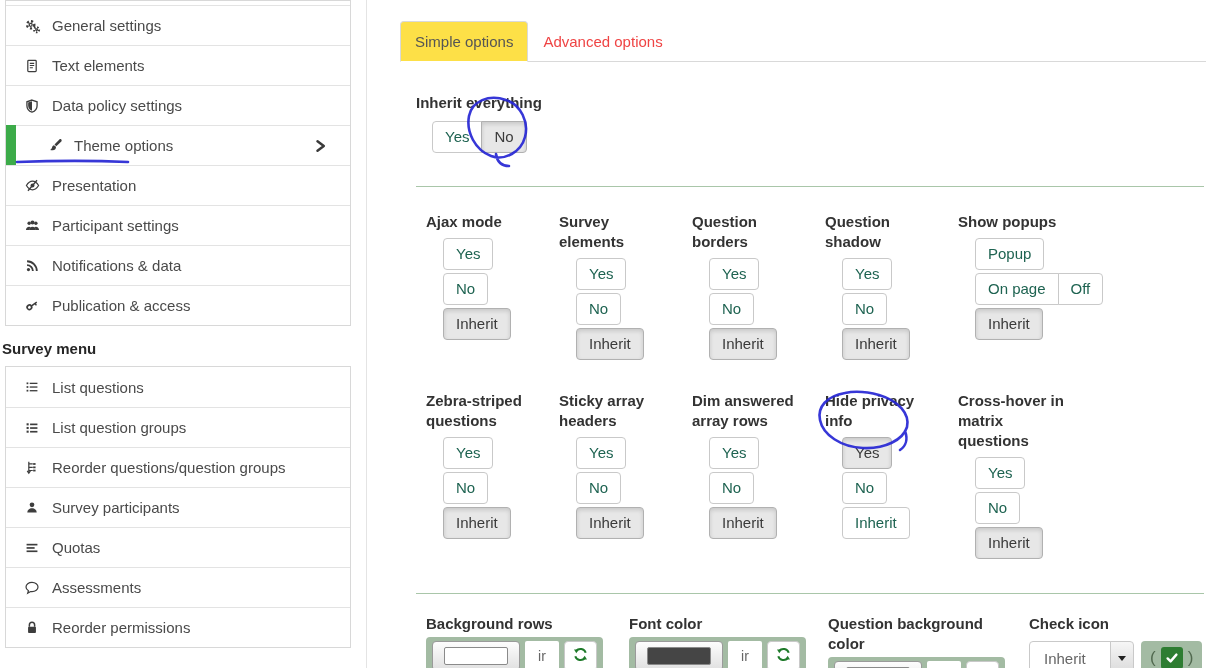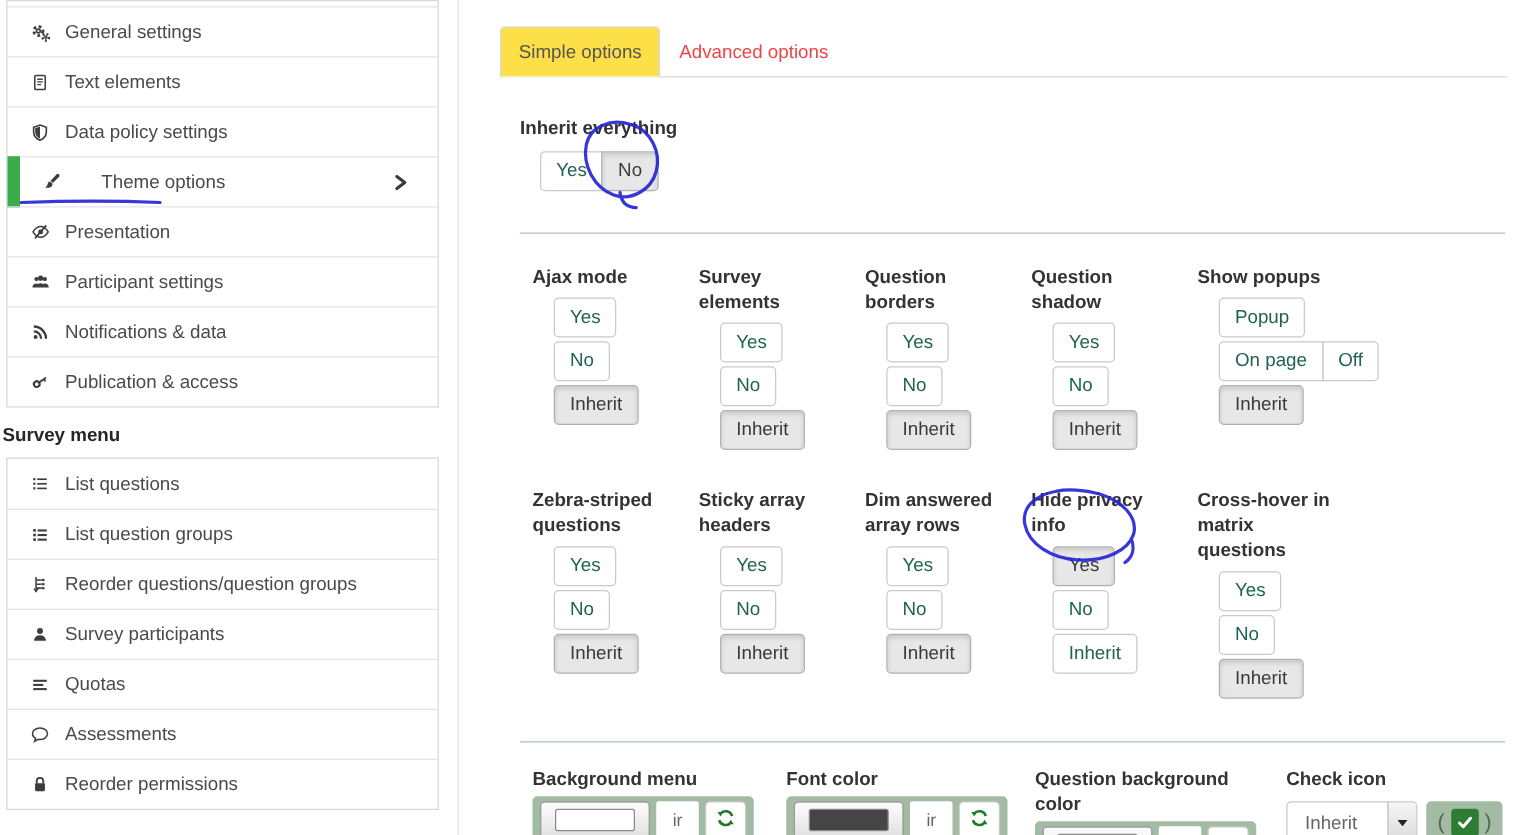--- a/index.html
+++ b/index.html
@@ -8,21 +8,21 @@
   
   .sidebar{position:absolute;left:5px;top:0;width:346px;}
   .menu-box{border:1px solid #d8d8d8;background:#fff;box-sizing:border-box;}
   .menu-stub{height:4px;}
   .menu-item{position:relative;display:flex;align-items:center;height:40px;padding-left:17px;
              border-top:1px solid #e3e3e3;cursor:pointer;box-sizing:border-box;}
   .menu-box .menu-item:first-child{border-top:none;}
   .menu-stub + .menu-item{border-top:1px solid #e3e3e3;}
   .menu-item .ico{width:18px;margin-right:11px;display:inline-flex;justify-content:center;align-items:center;flex:none;}
   .menu-item .lbl{font-size:15px;color:#4a4a4a;white-space:nowrap;}
-  .menu-item.active{padding-left:25px;gap:21px;}
+  .menu-item.active{padding-left:39px;}
   .menu-item.active::before{content:"";position:absolute;left:0;top:-1px;bottom:-1px;width:10px;background:#3cab49;}
   .menu-item .chev{margin-left:auto;margin-right:23px;display:inline-flex;}
   .menu-header{font-size:15px;font-weight:bold;color:#262626;margin:14px 0 9px -3px;}
   
   .content{position:absolute;left:366px;top:0;right:0;height:100%;background:#fff;border-left:1px solid #e4e4e4;}
   .tabbar{display:flex;align-items:flex-end;margin:21px 0 0 33px;border-bottom:1px solid #d9d9d9;}
   .tab{font-size:15px;color:#ef4444;padding:10px 15px;cursor:pointer;line-height:19px;}
   .tab.active{color:#555;background:#fde047;border:1px solid #d9d9d9;border-bottom:1px solid #fff;
               border-radius:4px 4px 0 0;margin-bottom:-1px;padding:10px 14px;}
   .opt-label{font-weight:bold;font-size:15px;color:#333;line-height:20px;}
@@ -419,21 +419,21 @@
             <div class="brow">
               <button class="btn sel">Inherit</button>
             </div>
           </div>
         </div>
       </div>
 
     <hr class="divider d2">
 
     <div class="bottomrow" id="bottomrow">
-        <div class="bcol" style="width: 203px;"><div class="opt-label">Background menu</div><div class="cpgroup">
+        <div class="bcol" style="width: 203px;"><div class="opt-label">Background rows</div><div class="cpgroup">
             <button class="swbtn">
               <span class="swatch" style="background: rgb(255, 255, 255);"></span>
             </button>
             <div class="cpinput">ir</div>
             <button class="refbtn">
               <span><svg width="17" height="17" viewBox="0 0 16 16">
                   <g stroke="#1f7a2a" stroke-width="1.9" fill="none">
                     <path d="M12.9 6.4 A5.2 5.2 0 0 0 3.9 4.7"></path>
                     <path d="M3.1 9.6 A5.2 5.2 0 0 0 12.1 11.3"></path>
                   </g>

